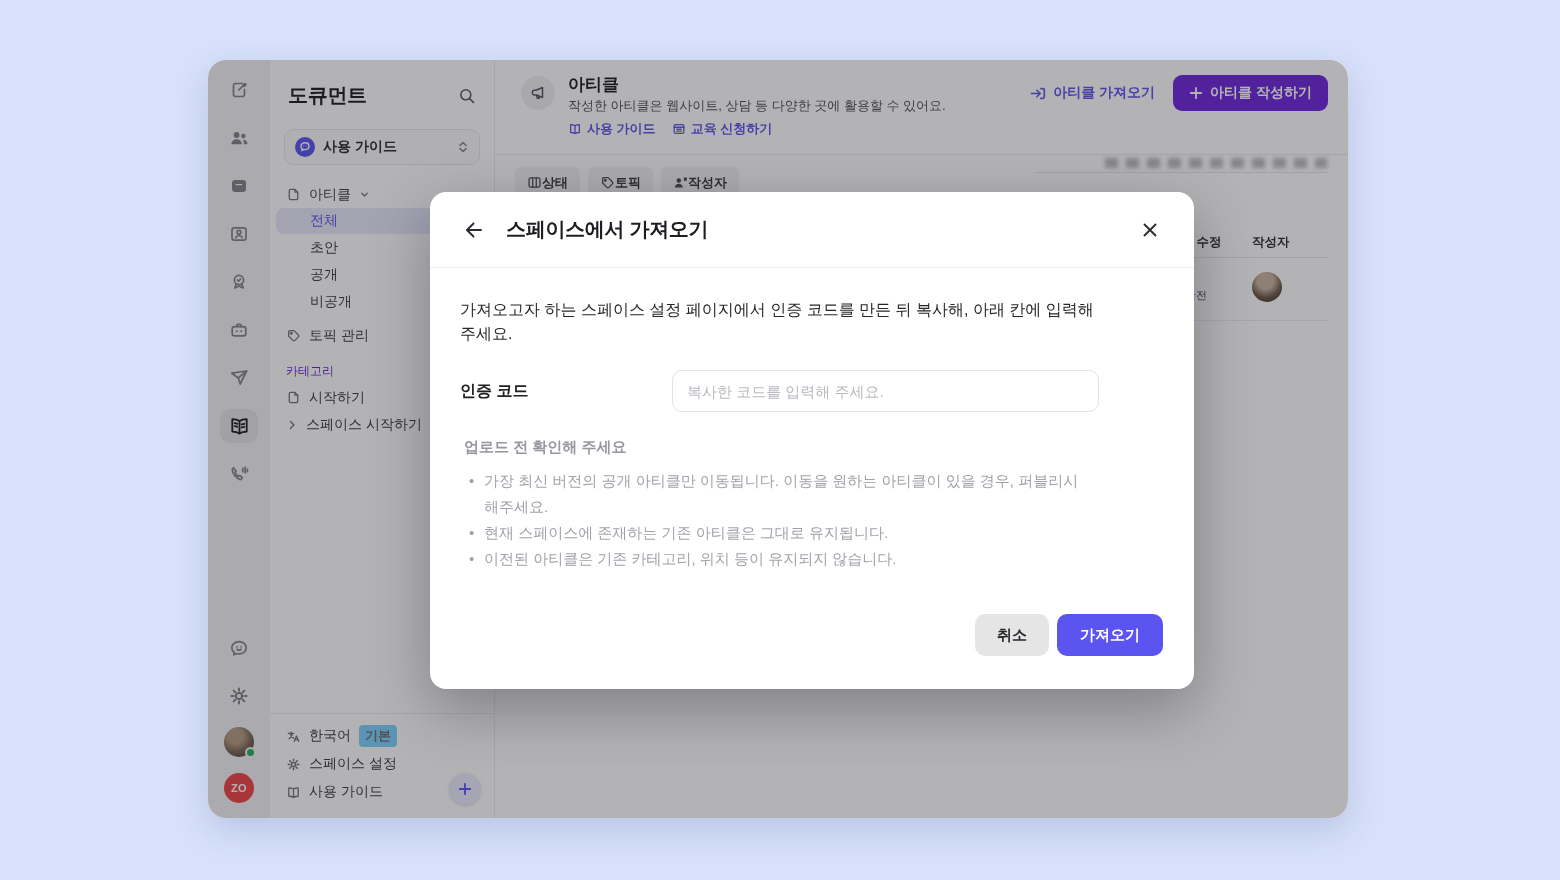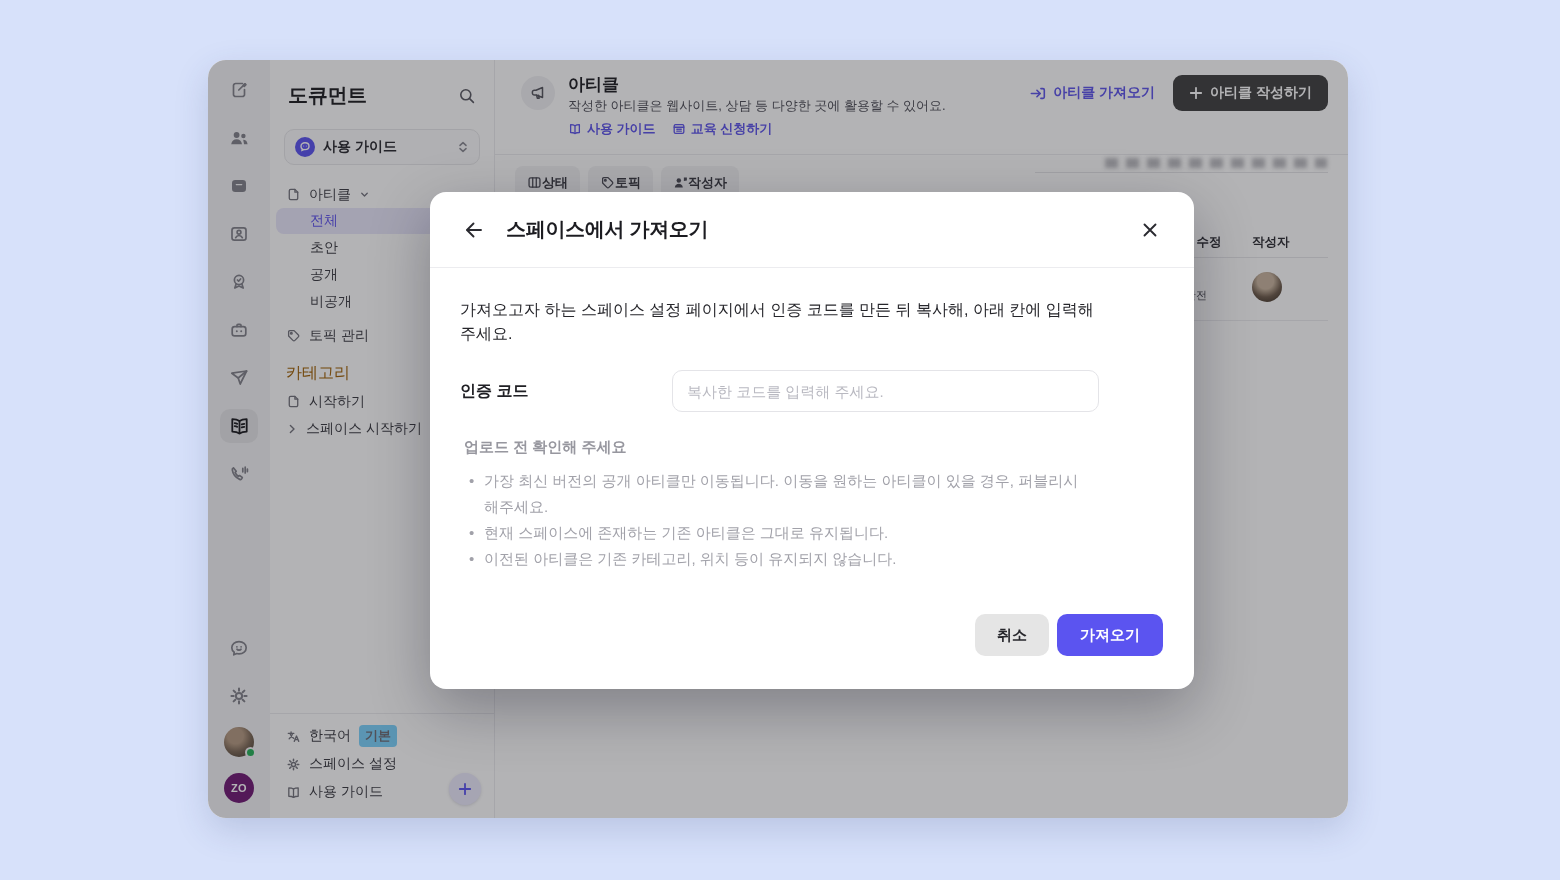--- a/index.html
+++ b/index.html
@@ -38,21 +38,21 @@
   .rail-avatar {
     width:30px; height:30px; border-radius:50%; position:relative; cursor:pointer;
     background:radial-gradient(circle at 38% 30%, #b59a82 0 28%, #7e6a58 55%, #3e352c 100%);
     margin-bottom:16px;
   }
   .rail-avatar .dot {
     position:absolute; right:-2px; bottom:-1px; width:11px; height:11px;
     border-radius:50%; background:#27b25a; border:2px solid #f4f4f6;
   }
   .rail-zo {
-    width:30px; height:30px; border-radius:50%; background:#701a75;
+    width:30px; height:30px; border-radius:50%; background:#ef4444;
     color:#fff; font-size:11px; font-weight:bold; letter-spacing:.3px;
     display:flex; align-items:center; justify-content:center; cursor:pointer;
   }
 
   
   .sidebar {
     width:225px; flex:0 0 225px; background:#fff; border-right:1px solid #ececef;
     position:relative;
   }
   .sb-title-row { display:flex; align-items:center; justify-content:space-between; padding:22px 18px 0 18px; }
@@ -76,21 +76,21 @@
     height:27px; display:flex; align-items:center; gap:8px; padding:0 16px;
     font-size:14px; color:#3b3b42; cursor:pointer;
   }
   .tree-row svg { stroke:#74747d; fill:none; stroke-width:1.4; stroke-linecap:round; stroke-linejoin:round; flex:0 0 auto; }
   .tree-sub { padding-left:40px; }
   .tree-active-wrap { padding:0 6px; }
   .tree-active {
     height:26px; border-radius:8px; background:#e9e7fb; color:#6156ee;
     display:flex; align-items:center; padding-left:34px; font-size:14px; cursor:pointer;
   }
-  .tree-section { padding:14px 16px 4px; font-size:16px; color:#a16207; }
+  .tree-section { padding:14px 16px 4px; font-size:12px; color:#6d28d9; }
   .sb-bottom {
     position:absolute; left:0; right:0; bottom:0; border-top:1px solid #ececef;
     padding:8px 0 12px;
   }
   .sb-bottom .tree-row { height:28px; }
   .badge-default {
     font-size:13px; color:#6d6d76; background:#7dd3fc; border-radius:4px;
     padding:2px 6px; font-weight:600;
   }
   .sb-plus {
@@ -110,21 +110,21 @@
   .mh-icon svg { stroke:#55555e; fill:none; stroke-width:1.5; stroke-linejoin:round; stroke-linecap:round; }
   .mh-title { position:absolute; left:73px; top:13px; font-size:17px; font-weight:bold; color:#1e1e23; }
   .mh-sub { position:absolute; left:73px; top:37px; font-size:13px; color:#4f4f58; }
   .mh-links { position:absolute; left:73px; top:60px; display:flex; gap:16px; }
   .mh-link { display:flex; align-items:center; gap:5px; font-size:13px; font-weight:bold; color:#5e55ea; cursor:pointer; }
   .mh-link svg { stroke:#5e55ea; fill:none; stroke-width:1.5; stroke-linecap:round; stroke-linejoin:round; }
   .mh-actions { position:absolute; right:20px; top:15px; display:flex; align-items:center; gap:18px; }
   .import-link { display:flex; align-items:center; gap:7px; font-size:14px; font-weight:bold; color:#5e55ea; cursor:pointer; }
   .import-link svg { stroke:#5e55ea; fill:none; stroke-width:1.7; stroke-linecap:round; stroke-linejoin:round; }
   .create-btn {
-    display:flex; align-items:center; gap:7px; background:#404040; color:#fff;
+    display:flex; align-items:center; gap:7px; background:#6d28d9; color:#fff;
     font-size:14px; font-weight:bold; border:none; border-radius:9px;
     padding:0 16px; height:36px; cursor:pointer;
   }
   .create-btn svg { stroke:#fff; fill:none; stroke-width:1.8; stroke-linecap:round; }
 
   .filters { position:absolute; left:20px; top:106px; display:flex; gap:8px; }
   .chip {
     display:flex; align-items:center; background:#f3f3f5; border-radius:8px;
     height:33px; padding:0 12px; font-size:13px; font-weight:600; color:#3a3a41; cursor:pointer;
   }

